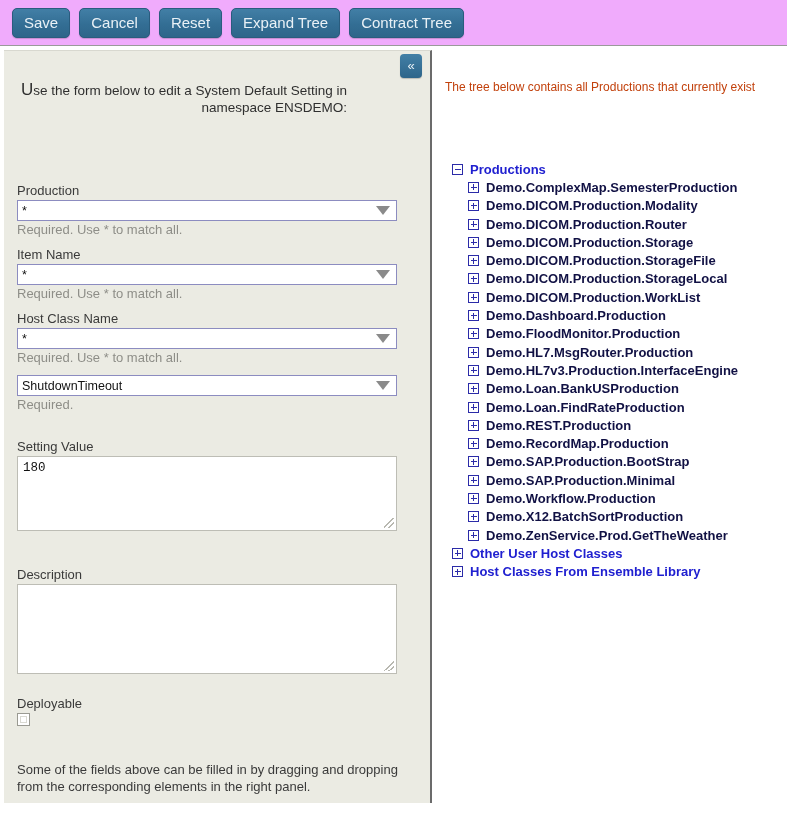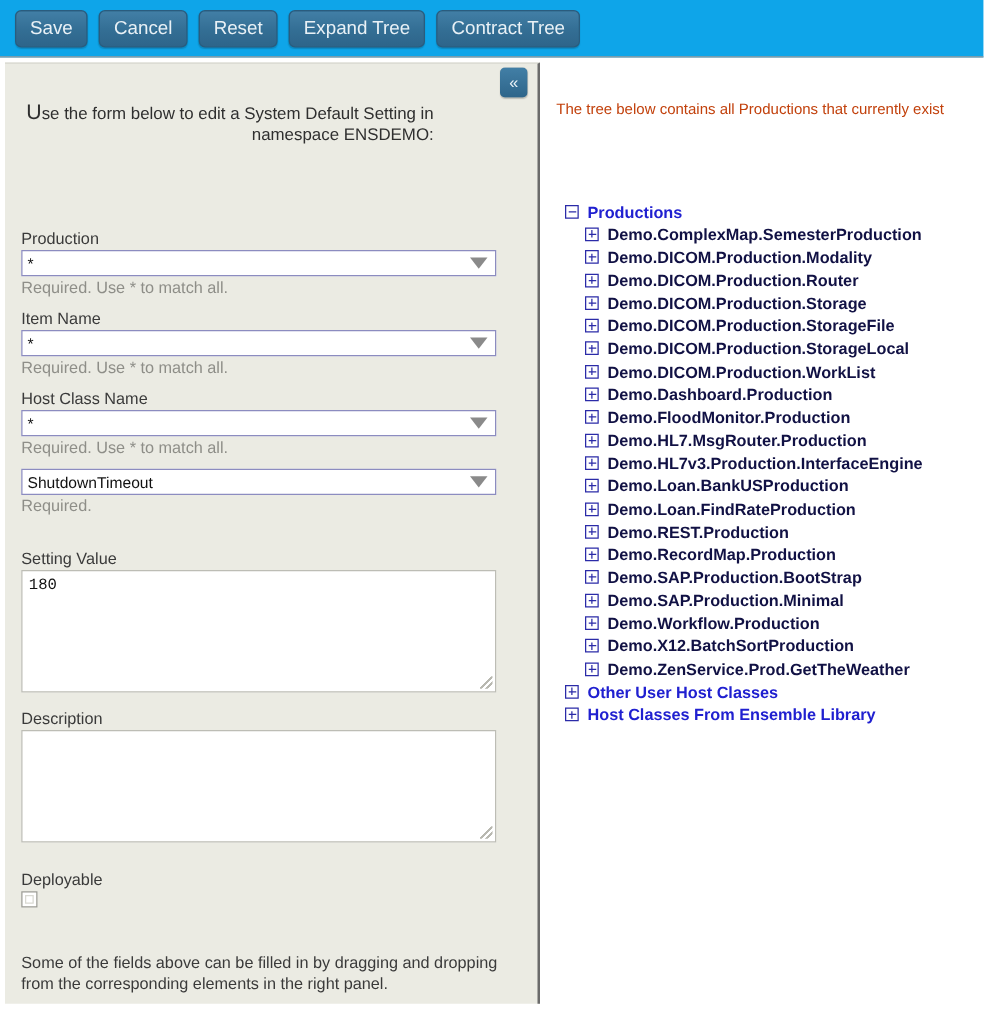--- a/index.html
+++ b/index.html
@@ -15,21 +15,21 @@
     overflow: hidden;
     background: #ffffff;
   }
 
   
   #toolbar {
     position: absolute;
     left: 0; top: 0;
     width: 787px; height: 46px;
     box-sizing: border-box;
-    background: #0ea5e9;
+    background: #f0abfc;
     border-bottom: 1px solid #9a9a9a;
     display: flex;
     align-items: center;
     padding-left: 12px;
     gap: 9px;
   }
   .tbtn {
     background: #336e94;
     background-image: linear-gradient(to bottom, #427fa6 0%, #336e94 55%, #2e658a 100%);
     border: 1px solid #2a5c7e;
@@ -279,21 +279,21 @@
         <div class="cval">ShutdownTimeout</div>
         <div class="arrow">
             <i></i>
           </div>
       </div>
       <div class="hint">Required.</div>
     </div>
 
     <div class="field" style="top:388px;">
       <div class="flabel">Setting Value</div>
-      <div class="tarea" style="height:98px;">
+      <div class="tarea" style="height:75px;">
         <div class="tval">180</div>
         <div class="grip"></div>
       </div>
     </div>
 
     <div class="field" style="top:645px;">
       <div class="flabel">Deployable</div>
       <div class="cbox"></div>
     </div>
 

